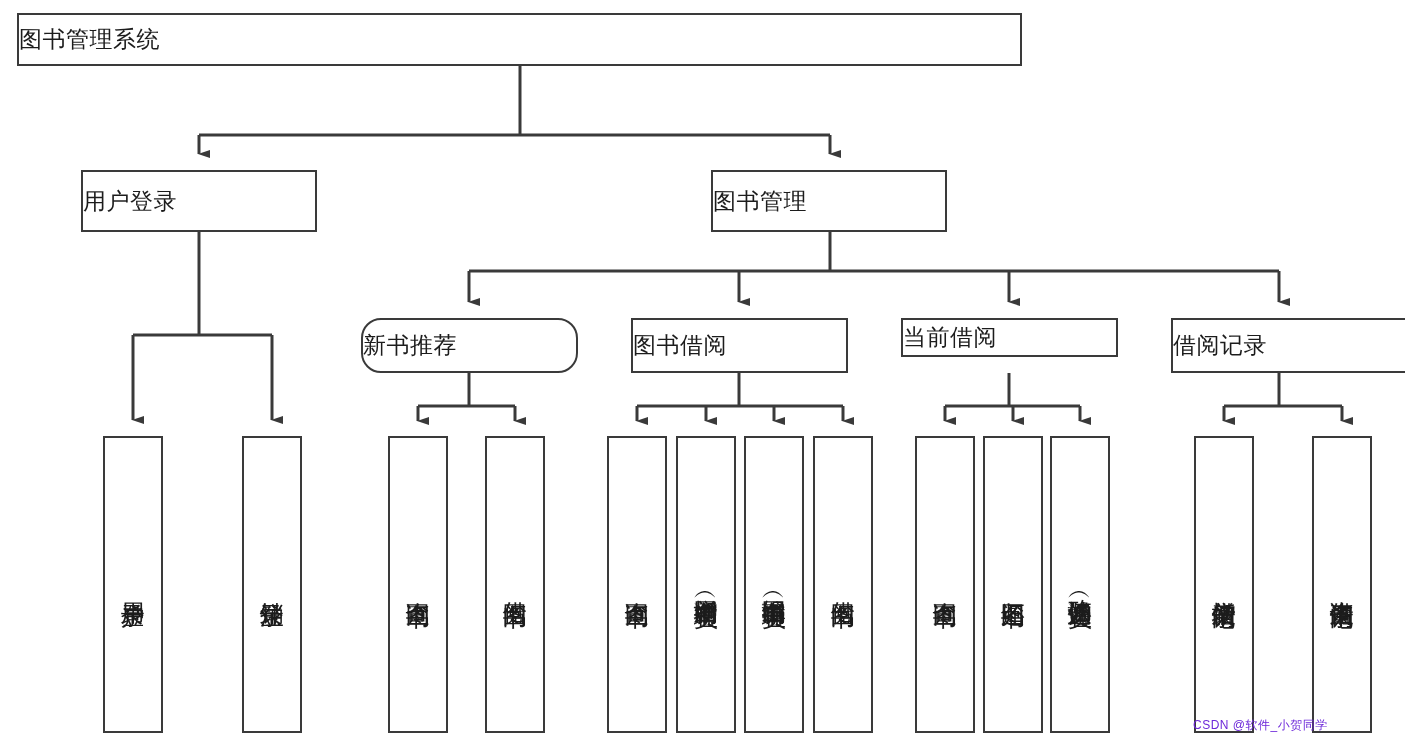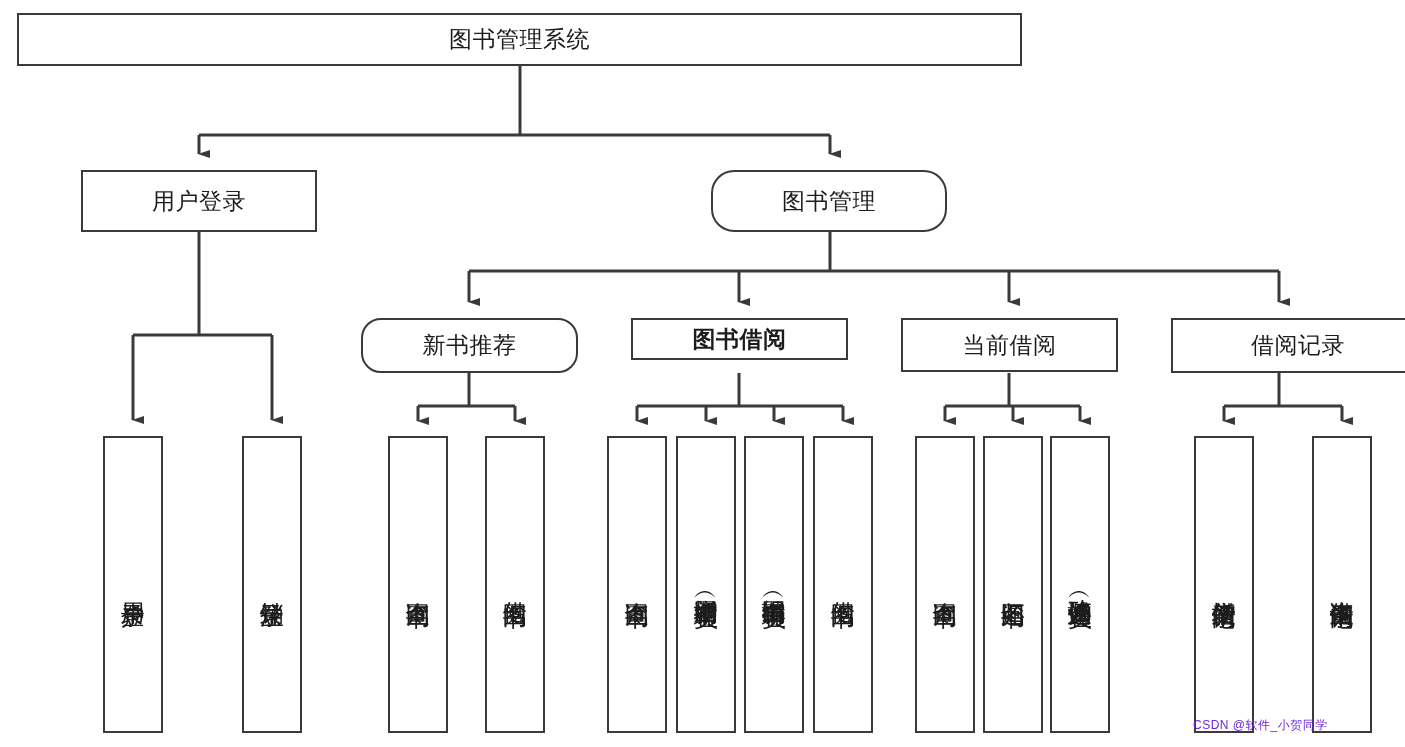--- a/index.html
+++ b/index.html
@@ -24,21 +24,21 @@
     width: 1405px;
     height: 747px;
   }
   .node-box {
     position: absolute;
     box-sizing: border-box;
     border: 2.5px solid #3a3a3a;
     background: #ffffff;
     display: flex;
     align-items: center;
-    justify-content: center;
+    justify-content: flex-start;
     color: #1c1c1c;
   }
   .node-label {
     font-size: 23px;
     line-height: 1.15;
     letter-spacing: 0.5px;
     white-space: nowrap;
   }
   .leaf-box {
     position: absolute;
@@ -123,31 +123,31 @@
     </g>
   </svg>
 
   <div class="node-box" style="left:17px; top:13px; width:1005px; height:53px;">
     <span class="node-label">图书管理系统</span>
   </div>
 
   <div class="node-box" style="left:81px; top:170px; width:236px; height:62px;">
     <span class="node-label">用户登录</span>
   </div>
-  <div class="node-box" style="left:711px; top:170px; width:236px; height:62px;border-radius:23px;">
+  <div class="node-box" style="left:711px; top:170px; width:236px; height:62px;">
     <span class="node-label">图书管理</span>
   </div>
 
   <div class="node-box" style="left:361px; top:318px; width:217px; height:55px;border-radius:20px;">
     <span class="node-label">新书推荐</span>
   </div>
-  <div class="node-box" style="left:631px; top:318px; width:217px; height:42px;font-weight:bold;">
+  <div class="node-box" style="left:631px; top:318px; width:217px; height:55px;">
     <span class="node-label">图书借阅</span>
   </div>
-  <div class="node-box" style="left:901px; top:318px; width:217px; height:54px;">
+  <div class="node-box" style="left:901px; top:318px; width:217px; height:39px;">
     <span class="node-label">当前借阅</span>
   </div>
   <div class="node-box" style="left:1171px; top:318px; width:254px; height:55px;">
     <span class="node-label">借阅记录</span>
   </div>
 
   <div class="leaf-box" style="left:103px; top:436px; width:60px; height:297px;">
     <span class="leaf-label">用户登录</span>
   </div>
   <div class="leaf-box" style="left:242px; top:436px; width:60px; height:297px;">

